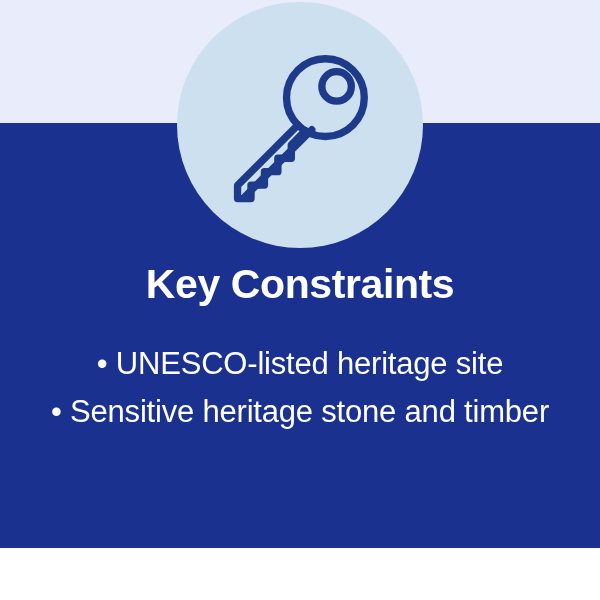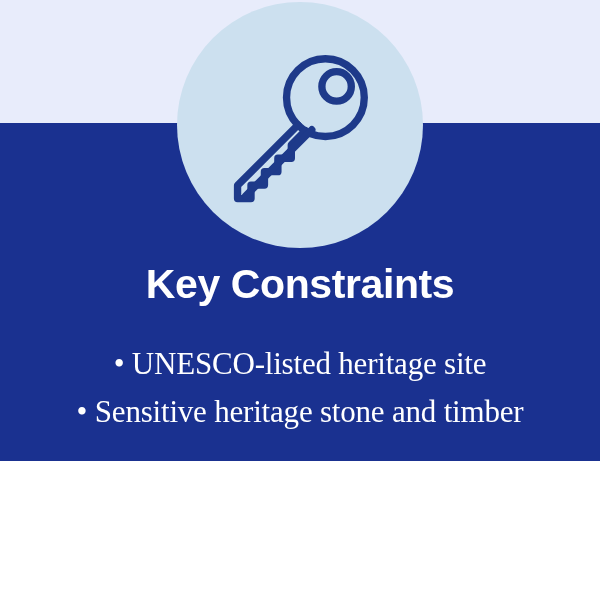--- a/index.html
+++ b/index.html
@@ -8,21 +8,21 @@
     padding: 0;
     background: #ffffff;
   }
   body {
     font-family: "Liberation Sans", "DejaVu Sans", sans-serif;
   }
 
   .card {
     position: relative;
     width: 600px;
-    height: 461px;
+    height: 548px;
     overflow: hidden;
     background: #1a3190;
   }
 
   
   .band-top {
     position: absolute;
     left: 0;
     top: 0;
     width: 600px;
@@ -83,21 +83,20 @@
     padding: 0 30px;
     list-style: none;
     margin-top: 32px;
   }
   .bullet-item {
     font-size: 31px;
     font-weight: 400;
     line-height: 1.56;
     color: #ffffff;
     letter-spacing: -0.2px;
-    font-family: Liberation Serif, serif;
   }
 </style>
 </head>
 <body>
 
 <div class="card">
 
   <div class="band-top"></div>
   <div class="band-bottom"></div>
 

